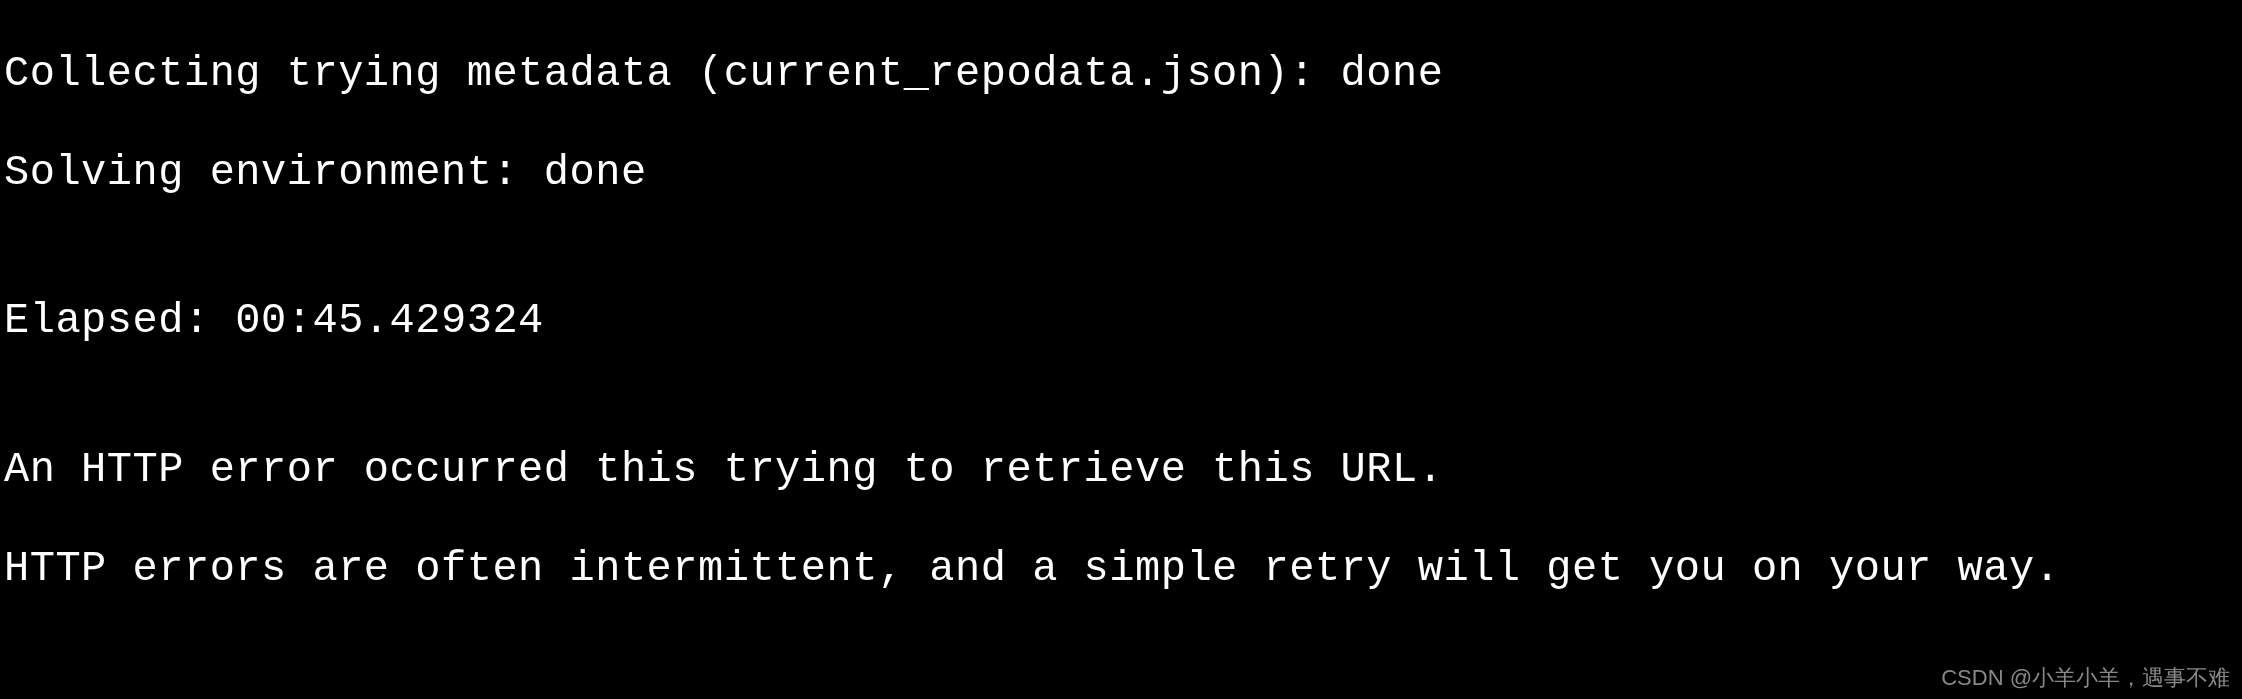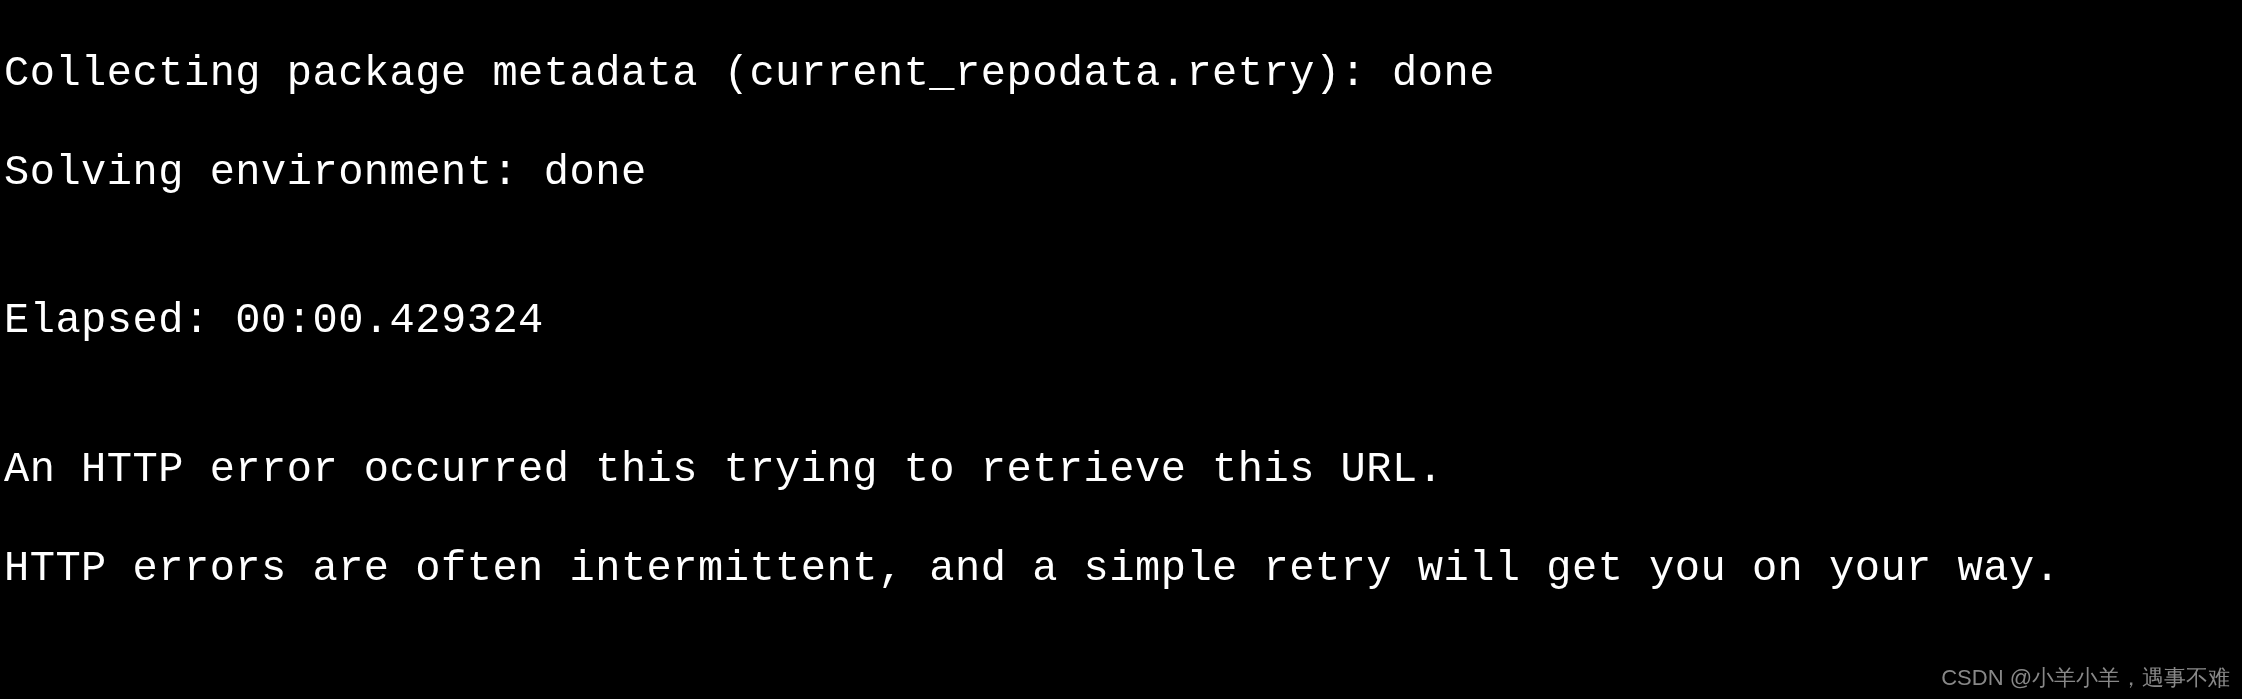--- a/index.html
+++ b/index.html
@@ -36,23 +36,23 @@
       color: #888888;
       font-family: 'Microsoft YaHei', 'SimSun', sans-serif;
       letter-spacing: 0;
       margin-top: 42px;
     }
   </style>
 </head>
 <body>
 
 <div class="terminal">
-<span class="line">Collecting package metadata (current_repodata.retry): done</span>
+<span class="line">Collecting trying metadata (current_repodata.json): done</span>
 <span class="line">Solving environment: done</span>
 <span class="line"></span>
-<span class="line">Elapsed: 00:00.429324</span>
+<span class="line">Elapsed: 00:45.429324</span>
 <span class="line"></span>
 <span class="line">An HTTP error occurred this trying to retrieve this URL.</span>
 <span class="line">HTTP errors are often intermittent, and a simple retry will get you on your way.</span>
 
 </div>
 
 <div class="watermark">CSDN @小羊小羊，遇事不难</div>
 
 </body></html>

